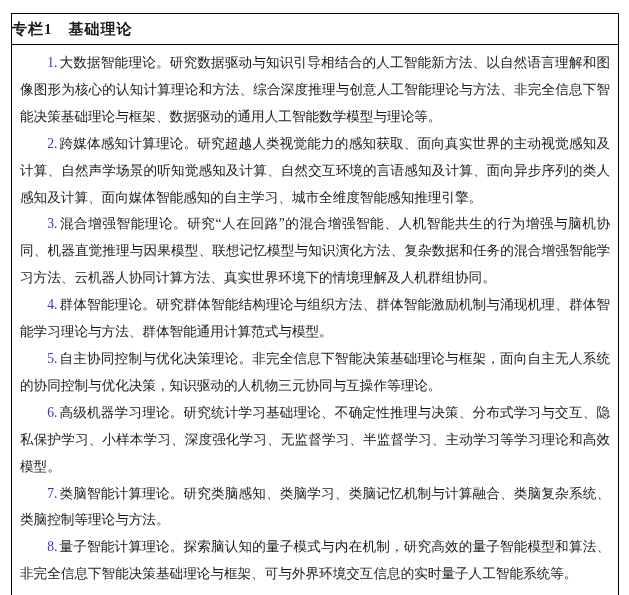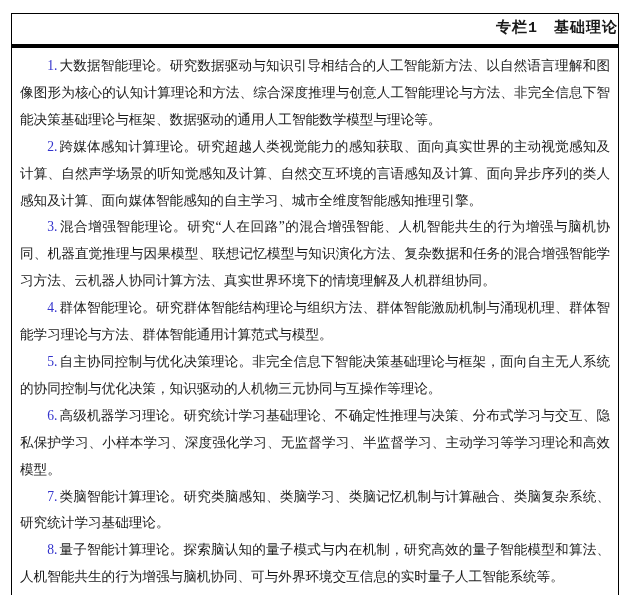--- a/index.html
+++ b/index.html
@@ -18,26 +18,25 @@
     position: absolute;
     left: 11px;
     top: 13px;
     width: 606px;
     border: 1px solid #000000;
     background: #ffffff;
   }
   .panel-title {
     height: 30px;
     line-height: 30px;
-    text-align: right;
+    text-align: left;
     font-weight: bold;
     font-size: 15px;
-    border-bottom: 4px solid #000000;
+    border-bottom: 1px solid #000000;
     letter-spacing: 1px;
-    font-family: Liberation Mono, monospace;
   }
   .panel-body {
     padding: 5px 8px 9px 8px;
   }
   .panel-body p {
     margin: 0;
     font-size: 13.6px;
     line-height: 26.9px;
     text-align: justify;
     text-justify: inter-ideograph;
@@ -53,16 +52,16 @@
 
 <div class="panel">
   <div class="panel-title">专栏1　基础理论</div>
   <div class="panel-body">
     <p><span class="para-num">1.</span><span>大数据智能理论。研究数据驱动与知识引导相结合的人工智能新方法、以自然语言理解和图像图形为核心的认知计算理论和方法、综合深度推理与创意人工智能理论与方法、非完全信息下智能决策基础理论与框架、数据驱动的通用人工智能数学模型与理论等。</span></p>
     <p><span class="para-num">2.</span><span>跨媒体感知计算理论。研究超越人类视觉能力的感知获取、面向真实世界的主动视觉感知及计算、自然声学场景的听知觉感知及计算、自然交互环境的言语感知及计算、面向异步序列的类人感知及计算、面向媒体智能感知的自主学习、城市全维度智能感知推理引擎。</span></p>
     <p><span class="para-num">3.</span><span>混合增强智能理论。研究“人在回路”的混合增强智能、人机智能共生的行为增强与脑机协同、机器直觉推理与因果模型、联想记忆模型与知识演化方法、复杂数据和任务的混合增强智能学习方法、云机器人协同计算方法、真实世界环境下的情境理解及人机群组协同。</span></p>
     <p><span class="para-num">4.</span><span>群体智能理论。研究群体智能结构理论与组织方法、群体智能激励机制与涌现机理、群体智能学习理论与方法、群体智能通用计算范式与模型。</span></p>
     <p><span class="para-num">5.</span><span>自主协同控制与优化决策理论。非完全信息下智能决策基础理论与框架，面向自主无人系统的协同控制与优化决策，知识驱动的人机物三元协同与互操作等理论。</span></p>
     <p><span class="para-num">6.</span><span>高级机器学习理论。研究统计学习基础理论、不确定性推理与决策、分布式学习与交互、隐私保护学习、小样本学习、深度强化学习、无监督学习、半监督学习、主动学习等学习理论和高效模型。</span></p>
-    <p><span class="para-num">7.</span><span>类脑智能计算理论。研究类脑感知、类脑学习、类脑记忆机制与计算融合、类脑复杂系统、研究统计学习基础理论。</span></p>
-    <p><span class="para-num">8.</span><span>量子智能计算理论。探索脑认知的量子模式与内在机制，研究高效的量子智能模型和算法、人机智能共生的行为增强与脑机协同、可与外界环境交互信息的实时量子人工智能系统等。</span></p>
+    <p><span class="para-num">7.</span><span>类脑智能计算理论。研究类脑感知、类脑学习、类脑记忆机制与计算融合、类脑复杂系统、类脑控制等理论与方法。</span></p>
+    <p><span class="para-num">8.</span><span>量子智能计算理论。探索脑认知的量子模式与内在机制，研究高效的量子智能模型和算法、非完全信息下智能决策基础理论与框架、可与外界环境交互信息的实时量子人工智能系统等。</span></p>
   </div>
 </div>
 
 </body></html>

